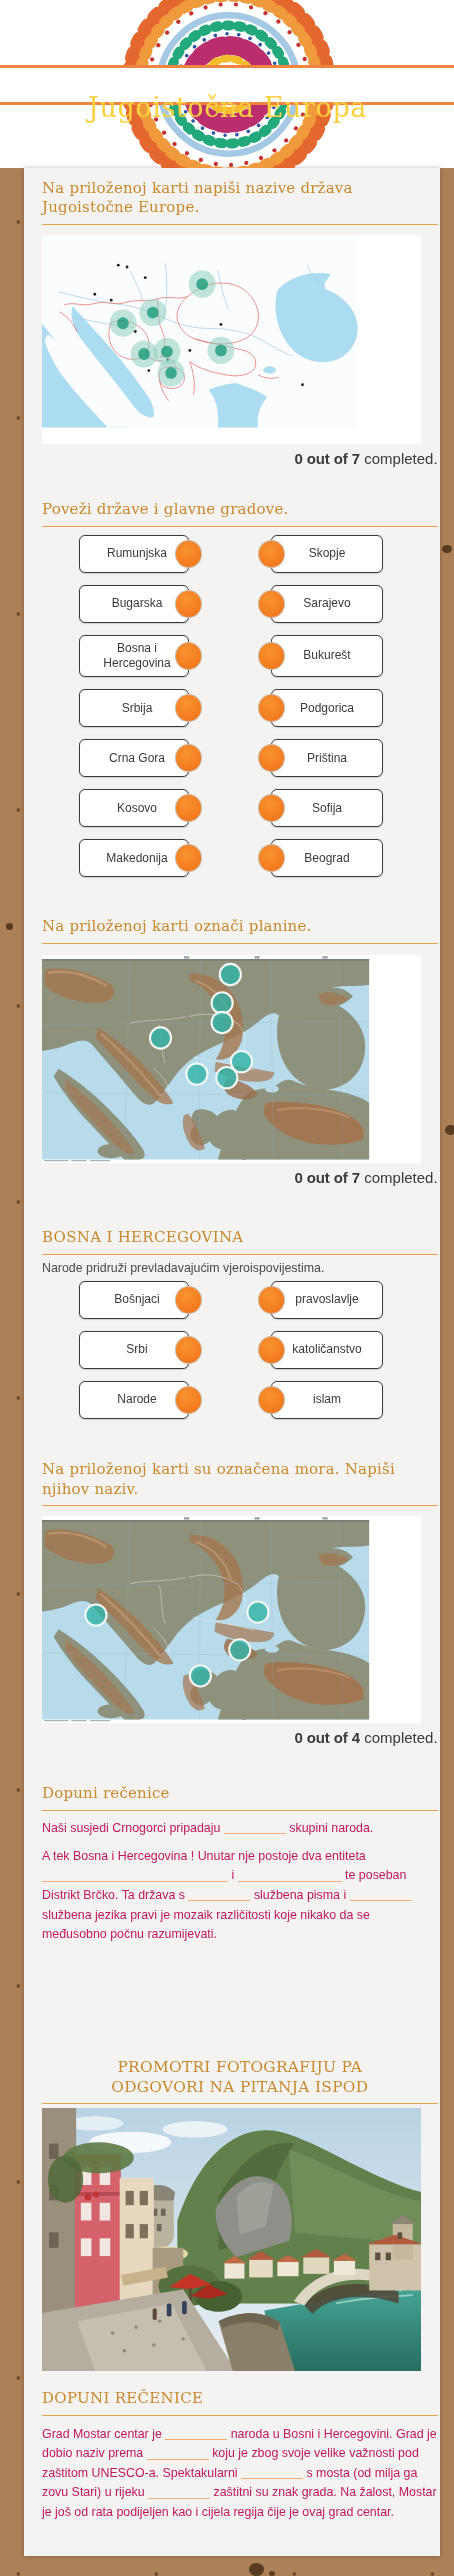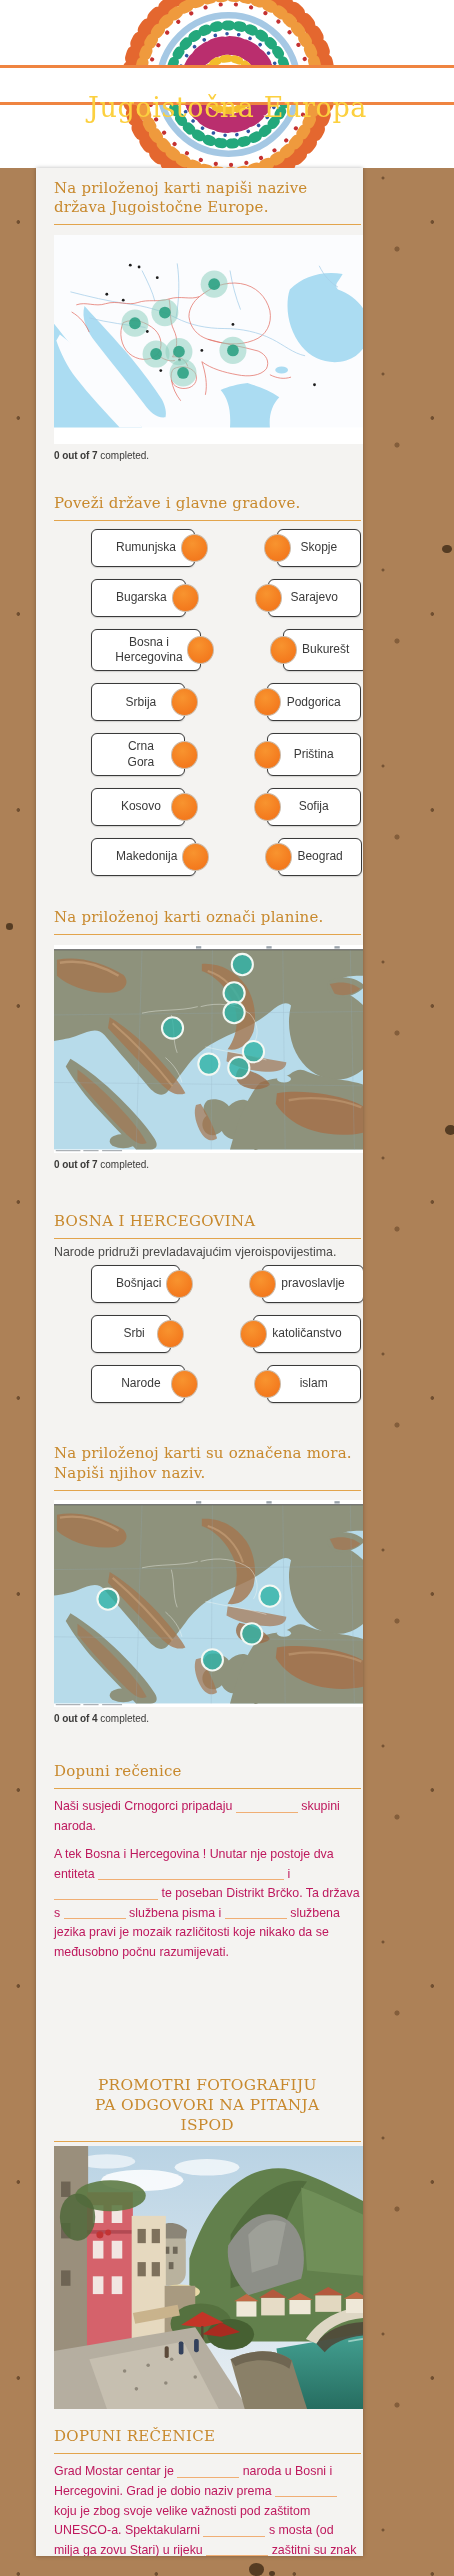--- a/index.html
+++ b/index.html
@@ -16,28 +16,28 @@
     background-size:138px 196px;
   }
   
   .header{position:absolute;top:0;left:0;width:455px;height:168px;background:#fff;overflow:hidden;}
   .mandala{position:absolute;left:50%;margin-left:-124px;top:-13px;z-index:1;}
   .ribbon{position:absolute;top:65px;left:0;right:0;height:40px;background:#fff;
     border-top:3px solid #ef8440;border-bottom:3px solid #ef8440;box-sizing:border-box;z-index:2;}
   .main-title{position:absolute;top:92px;left:0;width:100%;text-align:center;z-index:3;
     font-family:"DejaVu Serif",serif;font-size:27px;color:#fcd03f;letter-spacing:0.6px;}
   
-  .card{position:absolute;top:168px;left:36px;width:327px;height:2388px;background:#f4f3f1;
+  .card{position:absolute;top:168px;left:24px;width:416px;height:2388px;background:#f4f3f1;
     box-shadow:0 0 4.1px rgba(0,0,0,.28);box-sizing:border-box;
     padding:10.7px 2.4px 0 18px;overflow:hidden;}
   .sec-h{font-family:"DejaVu Serif",serif;color:#c8892d;font-size:15px;font-weight:400;line-height:1.32;margin:0;letter-spacing:0.2px;}
   .sec-h.caps{letter-spacing:0.3px;}
   .sec-h.center{text-align:center;font-size:15.4px;line-height:1.3;}
   .rule{border:none;border-top:0.6px solid #e2a44c;margin:6px 0 0 0;}
-  .completed{font-size:10px;color:#3b3a39;margin:6px 0 0 0;}
+  .completed{font-size:15px;color:#3b3a39;margin:6px 0 0 0;text-align:right;}
   .completed b{font-weight:700;letter-spacing:-0.1px;}
   .map-frame{margin-top:9.5px;background:#fff;position:relative;width:379px;}
   .map-svg{display:block;}
   
   .pairs{margin-top:8.3px;}
   .pair-row{display:flex;align-items:stretch;margin:0 0 12px 37px;}
   .match-box{position:relative;background:#fff;border:0.8px solid #3a3a3a;border-radius:6px;
     min-height:38px;display:flex;align-items:center;justify-content:center;text-align:center;
     box-sizing:border-box;padding:4.7px 18px;box-shadow:0 0.6px 1.2px rgba(0,0,0,.15);}
   .match-box.left{width:110px;padding-left:24px;}
@@ -46,21 +46,21 @@
   .connector{position:absolute;top:50%;width:27px;height:28px;margin-top:-14px;border-radius:50%;
     background:radial-gradient(circle at 42% 34%, #f8942f 0%, #f47c1f 65%, #ef721a 100%);
     border:1.2px solid #ccb8a4;box-sizing:border-box;z-index:2;}
   .match-box.left .connector{right:-14px;}
   .match-box.right .connector{left:-14px;}
   
   .fill-p{font-size:12.4px;color:#be185d;line-height:1.58;margin:8.3px 0 6px 0;}
   .blank{display:inline-block;height:12px;border-bottom:1.2px solid #f0ae74;vertical-align:-2.4px;}
   .instruction{font-size:12.4px;color:#4a4948;margin:6px 0 0 0;}
   
-  .s2{margin-top:33px;} .s3{margin-top:32px;} .s4{margin-top:42px;} .s5{margin-top:41px;}
+  .s2{margin-top:33px;} .s3{margin-top:40px;} .s4{margin-top:42px;} .s5{margin-top:41px;}
   .s6{margin-top:38px;} .s7{margin-top:112px;} .s8{margin-top:18px;}
   .splat{position:absolute;border-radius:50%;background:#3e2a16;opacity:.8;}
 </style>
 </head>
 <body>
 
 <svg width="0" height="0" style="position:absolute">
   <defs>
     <g id="relief">
       <rect x="0" y="0" width="646" height="351" fill="#ffffff"></rect>

